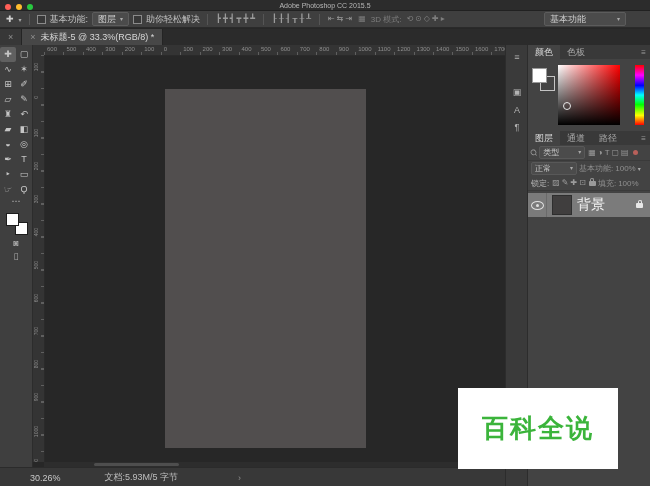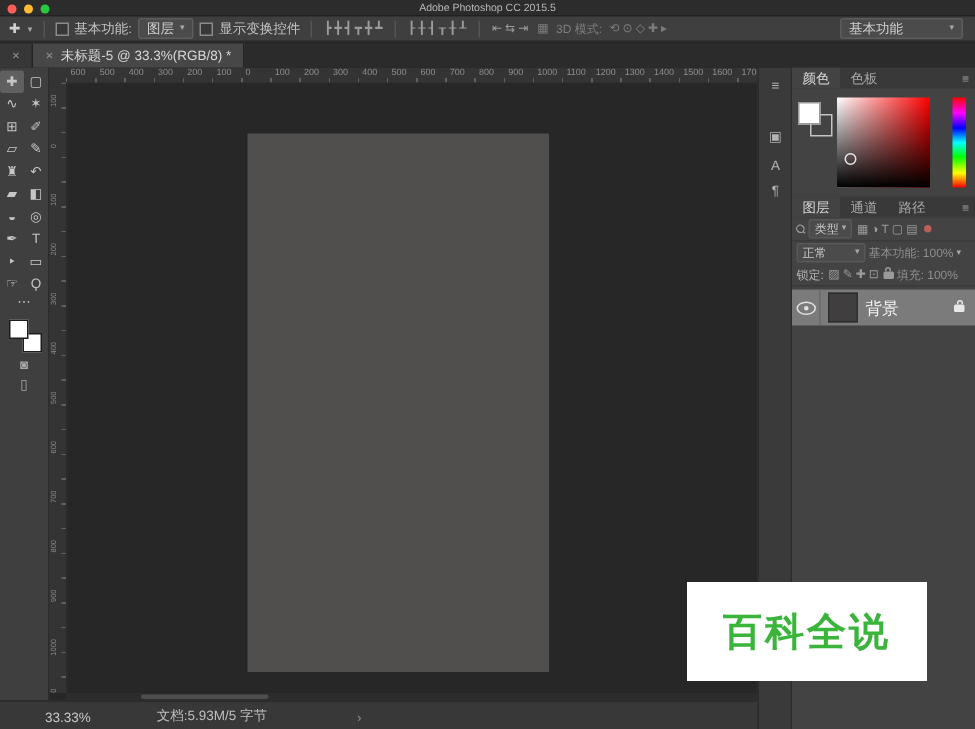--- a/index.html
+++ b/index.html
@@ -17,21 +17,21 @@
               border-bottom:1px solid #2a2a2a;display:flex;align-items:center;font-size:9px;
               color:#c2c2c2;gap:4px;padding-left:5px;box-sizing:border-box;z-index:5}
   .obicon{color:#9b9b9b;font-size:8px;margin:0 1px;line-height:1}
   .obgroup{display:flex;align-items:center}
   .dim{color:#7d7d7d}
   .vdiv{width:1px;height:11px;background:#555;margin:0 3px}
   .checkbox{width:7px;height:7px;border:1px solid #8b8b8b;background:#383838;display:inline-block}
   .dropdown{background:#4b4b4b;border:1px solid #5c5c5c;border-radius:2px;padding:0 5px;height:12px;
             line-height:12px;display:inline-flex;align-items:center;gap:4px;color:#d0d0d0}
   .caret{font-size:6px;color:#a8a8a8}
-  #workspace-wrap{margin-left:auto;margin-right:8px}
+  #workspace-wrap{margin-left:auto;margin-right:24px}
   #workspace-wrap .dropdown{min-width:70px;justify-content:space-between}
 
   
   #tabbar{position:absolute;left:0;top:29px;width:650px;height:16px;background:#2b2b2b;display:flex;z-index:5}
   .tab{display:flex;align-items:center;padding:0 8px;font-size:9px;background:#373737;color:#bdbdbd;
        border-right:1px solid #242424;gap:5px;white-space:nowrap}
   .tab.active{background:#474747;color:#d8d8d8}
   .tab-close{color:#8f8f8f;font-size:9px}
 
   
@@ -86,52 +86,52 @@
   #cp-bg{position:absolute;left:12px;top:17px;width:13px;height:13px;border:1px solid #c4c4c4}
   #sat-field{position:absolute;left:30px;top:6px;width:62px;height:60px;
      background:linear-gradient(to top,#000,rgba(0,0,0,0)),linear-gradient(to right,#fff,#f00)}
   #sat-cursor{position:absolute;left:5px;top:37px;width:6px;height:6px;border:1px solid #e8e8e8;border-radius:50%}
   #hue-bar{position:absolute;right:6px;top:6px;width:9px;height:60px;
      background:linear-gradient(to bottom,#f00,#f0f 17%,#00f 34%,#0ff 50%,#0f0 66%,#ff0 84%,#f00)}
 
   .lrow{display:flex;align-items:center;font-size:8px;color:#b5b5b5;padding:0 3px;gap:2px;box-sizing:border-box}
   #filter-row{height:16px;border-bottom:1px solid #3a3a3a}
   .mini-drop{background:#4b4b4b;border:1px solid #585858;border-radius:2px;padding:0 3px;height:11px;
-             line-height:11px;display:inline-flex;gap:2px;align-items:flex-end;font-size:8px;color:#c8c8c8;white-space:nowrap}
+             line-height:11px;display:inline-flex;gap:19px;align-items:flex-end;font-size:8px;color:#c8c8c8;white-space:nowrap}
   .ficon{color:#9e9e9e;font-size:8px;line-height:1}
   .fdot{width:5px;height:5px;border-radius:50%;background:#b8605a;margin-left:1px;flex:0 0 auto}
   #blend-row{height:15px}
   #lock-row{height:15px;border-bottom:1px solid #3a3a3a}
   .dimtext{color:#8f8f8f;white-space:nowrap}
 
   #layers-list{padding-top:2px}
   .layer-row{height:24px;display:flex;align-items:center;background:#7b7b7b}
   .eye-box{width:18px;height:24px;display:flex;align-items:center;justify-content:center;
            border-right:1px solid #6a6a6a;flex:0 0 auto}
   .eyeicon{width:11px;height:7px;border:1px solid #e0e0e0;border-radius:50%;position:relative}
   .eyeicon::after{content:"";position:absolute;left:50%;top:50%;width:3px;height:3px;margin:-1.5px 0 0 -1.5px;
            background:#e0e0e0;border-radius:50%}
   .thumb{width:18px;height:18px;background:#403e3e;border:1px solid #2e2e2e;margin:0 5px;flex:0 0 auto}
-  .layer-name{flex:1;font-size:11px;color:#f2f2f2}
+  .layer-name{flex:1;font-size:14px;color:#f2f2f2}
   .lockicon{position:relative;width:7px;height:5px;background:#e8e8e8;border-radius:1px;margin-right:7px}
   .lockicon::before{content:"";position:absolute;top:-3px;left:1.5px;width:4px;height:3px;
            border:1px solid #e8e8e8;border-bottom:none;border-radius:2px 2px 0 0;box-sizing:border-box}
   .lockicon.gray{background:#9a9a9a}
   .lockicon.gray::before{border-color:#9a9a9a}
   .lockicon.inrow{margin-right:0}
 
   
   #statusbar{position:absolute;left:0;top:467px;width:505px;height:19px;background:#383838;
              border-top:1px solid #2b2b2b;display:flex;align-items:center;font-size:9px;color:#c8c8c8;z-index:4}
   #status-zoom{margin-left:30px}
   #status-doc{margin-left:44px;color:#bfbfbf}
   #status-chevron{margin-left:60px;color:#8f8f8f}
 
   
-  #watermark{position:absolute;left:458px;top:388px;width:160px;height:66px;background:#ffffff;z-index:60;
+  #watermark{position:absolute;left:458px;top:388px;width:160px;height:81px;background:#ffffff;z-index:60;
              display:flex;flex-direction:column;align-items:center;justify-content:center}
   #wm-title{font-size:26px;font-weight:bold;letter-spacing:2px;line-height:1.1}
   #wm-sub{font-size:14px;color:#9c9c9c;letter-spacing:2px;margin-top:2px}
 </style>
 </head>
 <body>
 
 <div id="titlebar">
   <span id="traffic-lights"><span class="light" style="background: rgb(255, 95, 87); display: inline-block;"></span><span class="light" style="background: rgb(254, 188, 46); display: inline-block;"></span><span class="light" style="background: rgb(40, 200, 64); display: inline-block;"></span></span>
   <span id="title-text">Adobe Photoshop CC 2015.5</span>
@@ -141,21 +141,21 @@
   <span class="obicon" style="color:#d0d0d0;font-size:9px">✚</span>
   <span class="caret">▾</span>
   <span class="vdiv"></span>
   <span class="checkbox"></span>
   <span>基本功能:</span>
   <span class="dropdown">
     <span>图层</span>
     <span class="caret">▾</span>
   </span>
   <span class="checkbox"></span>
-  <span>显示变换控件</span>
+  <span>助你轻松解决</span>
   <span class="vdiv"></span>
   <span class="obgroup" id="align-icons">
       <span class="obicon">┣</span>
       <span class="obicon">╋</span>
       <span class="obicon">┫</span>
       <span class="obicon">┳</span>
       <span class="obicon">╋</span>
       <span class="obicon">┻</span>
     </span>
   <span class="vdiv"></span>
@@ -398,20 +398,20 @@
           <span class="eyeicon"></span>
         </span>
       <span class="thumb"></span>
       <span class="layer-name">背景</span>
       <span class="lockicon"></span>
     </div>
   </div>
 </div>
 
 <div id="statusbar">
-  <span id="status-zoom">33.33%</span>
+  <span id="status-zoom">30.26%</span>
   <span id="status-doc">文档:5.93M/5 字节</span>
   <span id="status-chevron">›</span>
 </div>
 
 <div id="watermark">
   <span id="wm-title" style="color: rgb(59, 180, 59);">百科全说</span>
 </div>
 
 </body></html>

